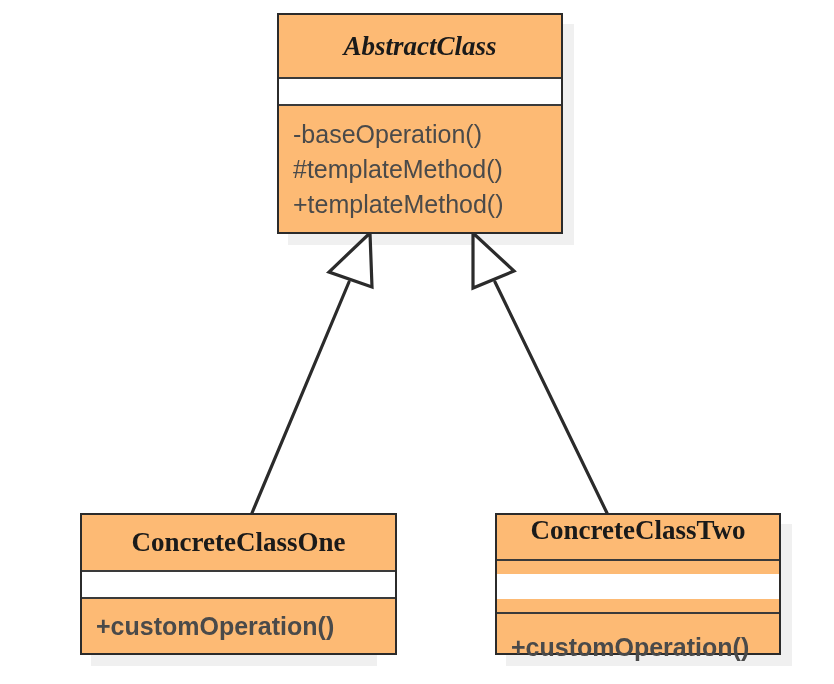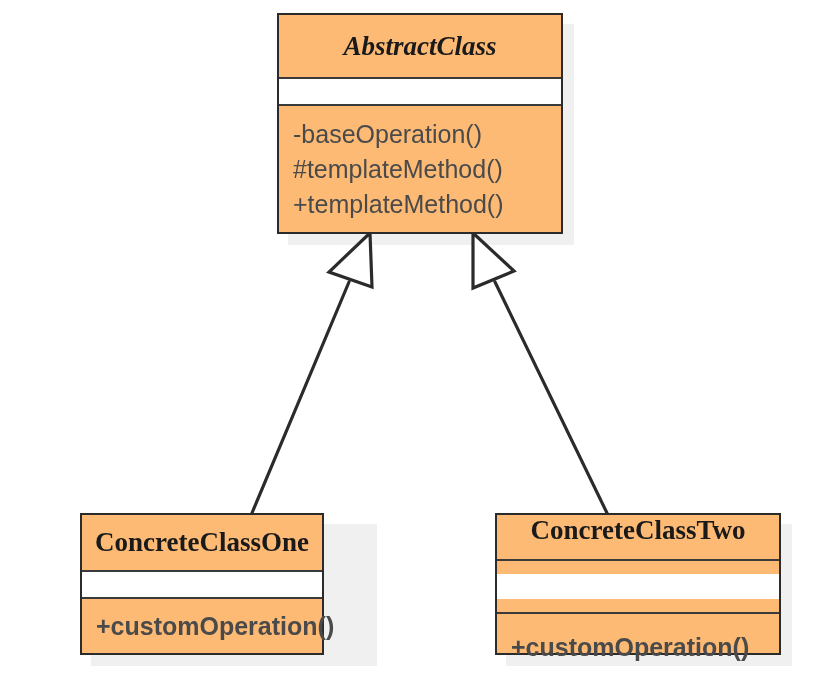--- a/index.html
+++ b/index.html
@@ -123,21 +123,21 @@
     <div class="divider"></div>
     <div class="compartment-attrs" style="height:25px;"></div>
     <div class="divider"></div>
     <div class="compartment-methods">
       <div class="method-line">-baseOperation()</div>
       <div class="method-line">#templateMethod()</div>
       <div class="method-line">+templateMethod()</div>
     </div>
   </div>
 
-  <div class="uml-class" style="left:80px; top:513px; width:244px; height:142px;">
+  <div class="uml-class" style="left:80px; top:513px; width:317px; height:142px;">
     <div class="class-title concrete" style="height:55px;">ConcreteClassOne</div>
     <div class="divider"></div>
     <div class="compartment-attrs" style="height:25px;"></div>
     <div class="divider"></div>
     <div class="compartment-methods single">
       <div class="method-line">+customOperation()</div>
     </div>
   </div>
 
   <div class="uml-class" style="left:495px; top:513px; width:286px; height:142px;gap:13px;">

